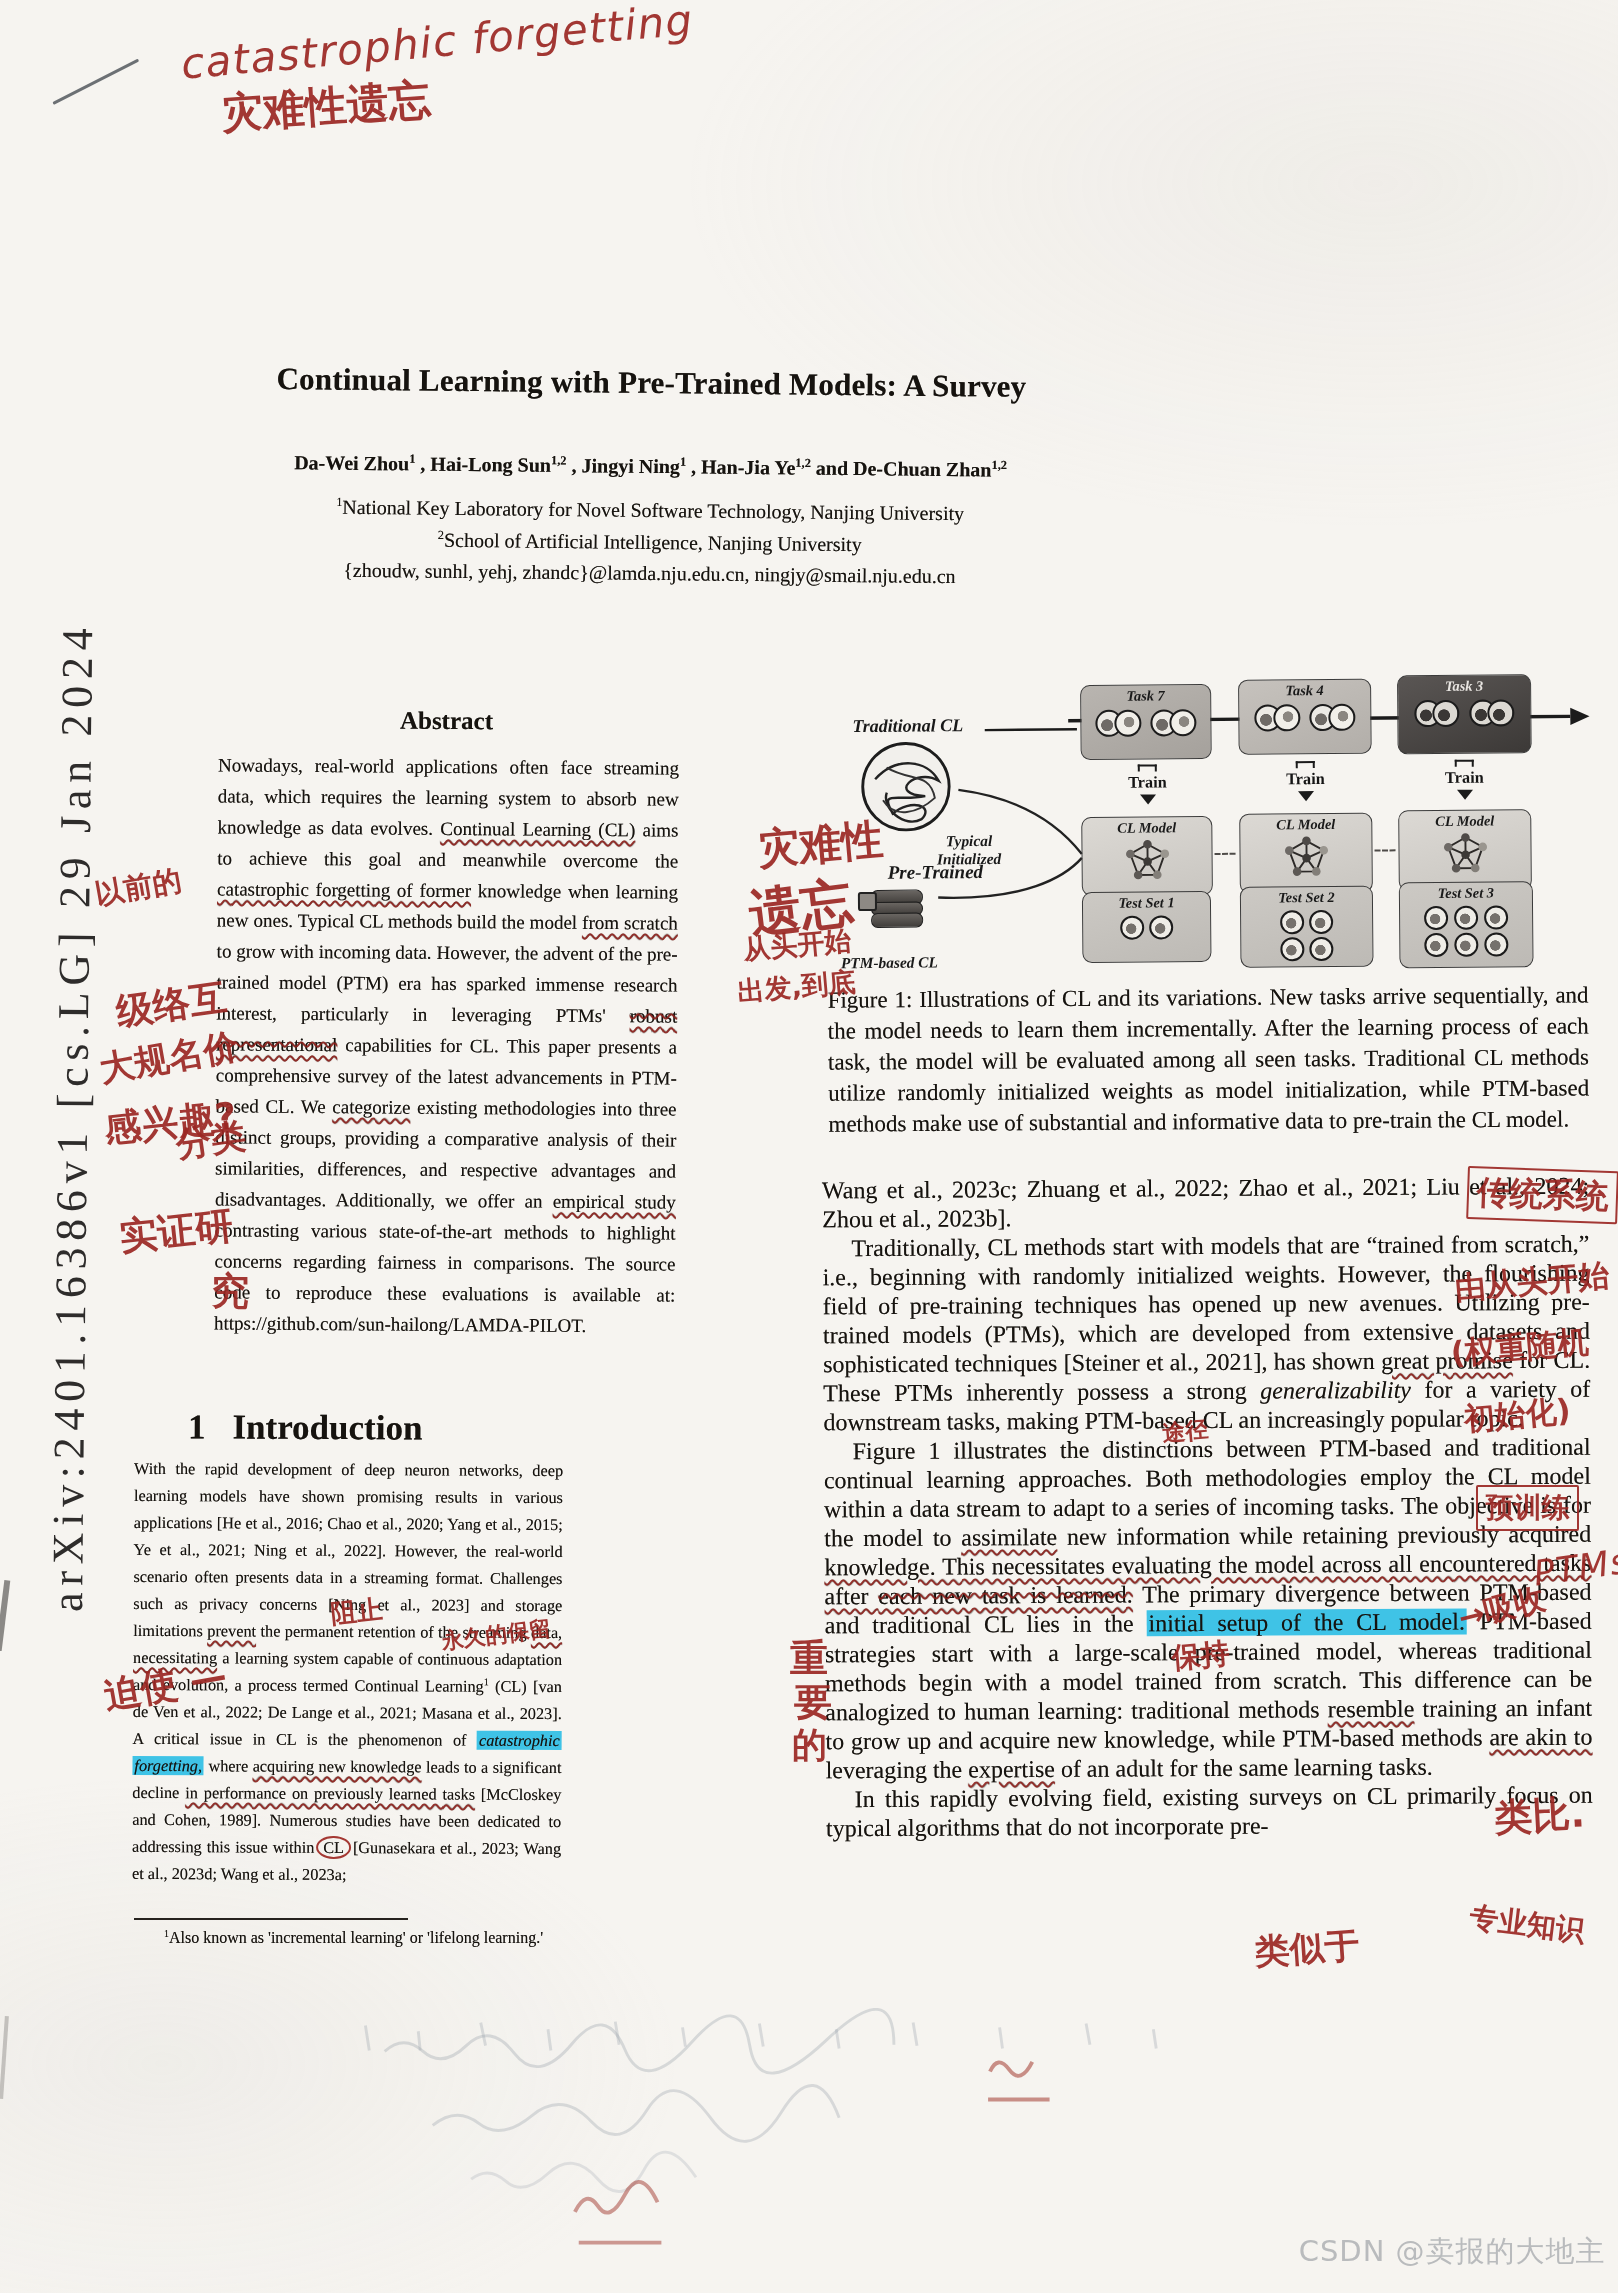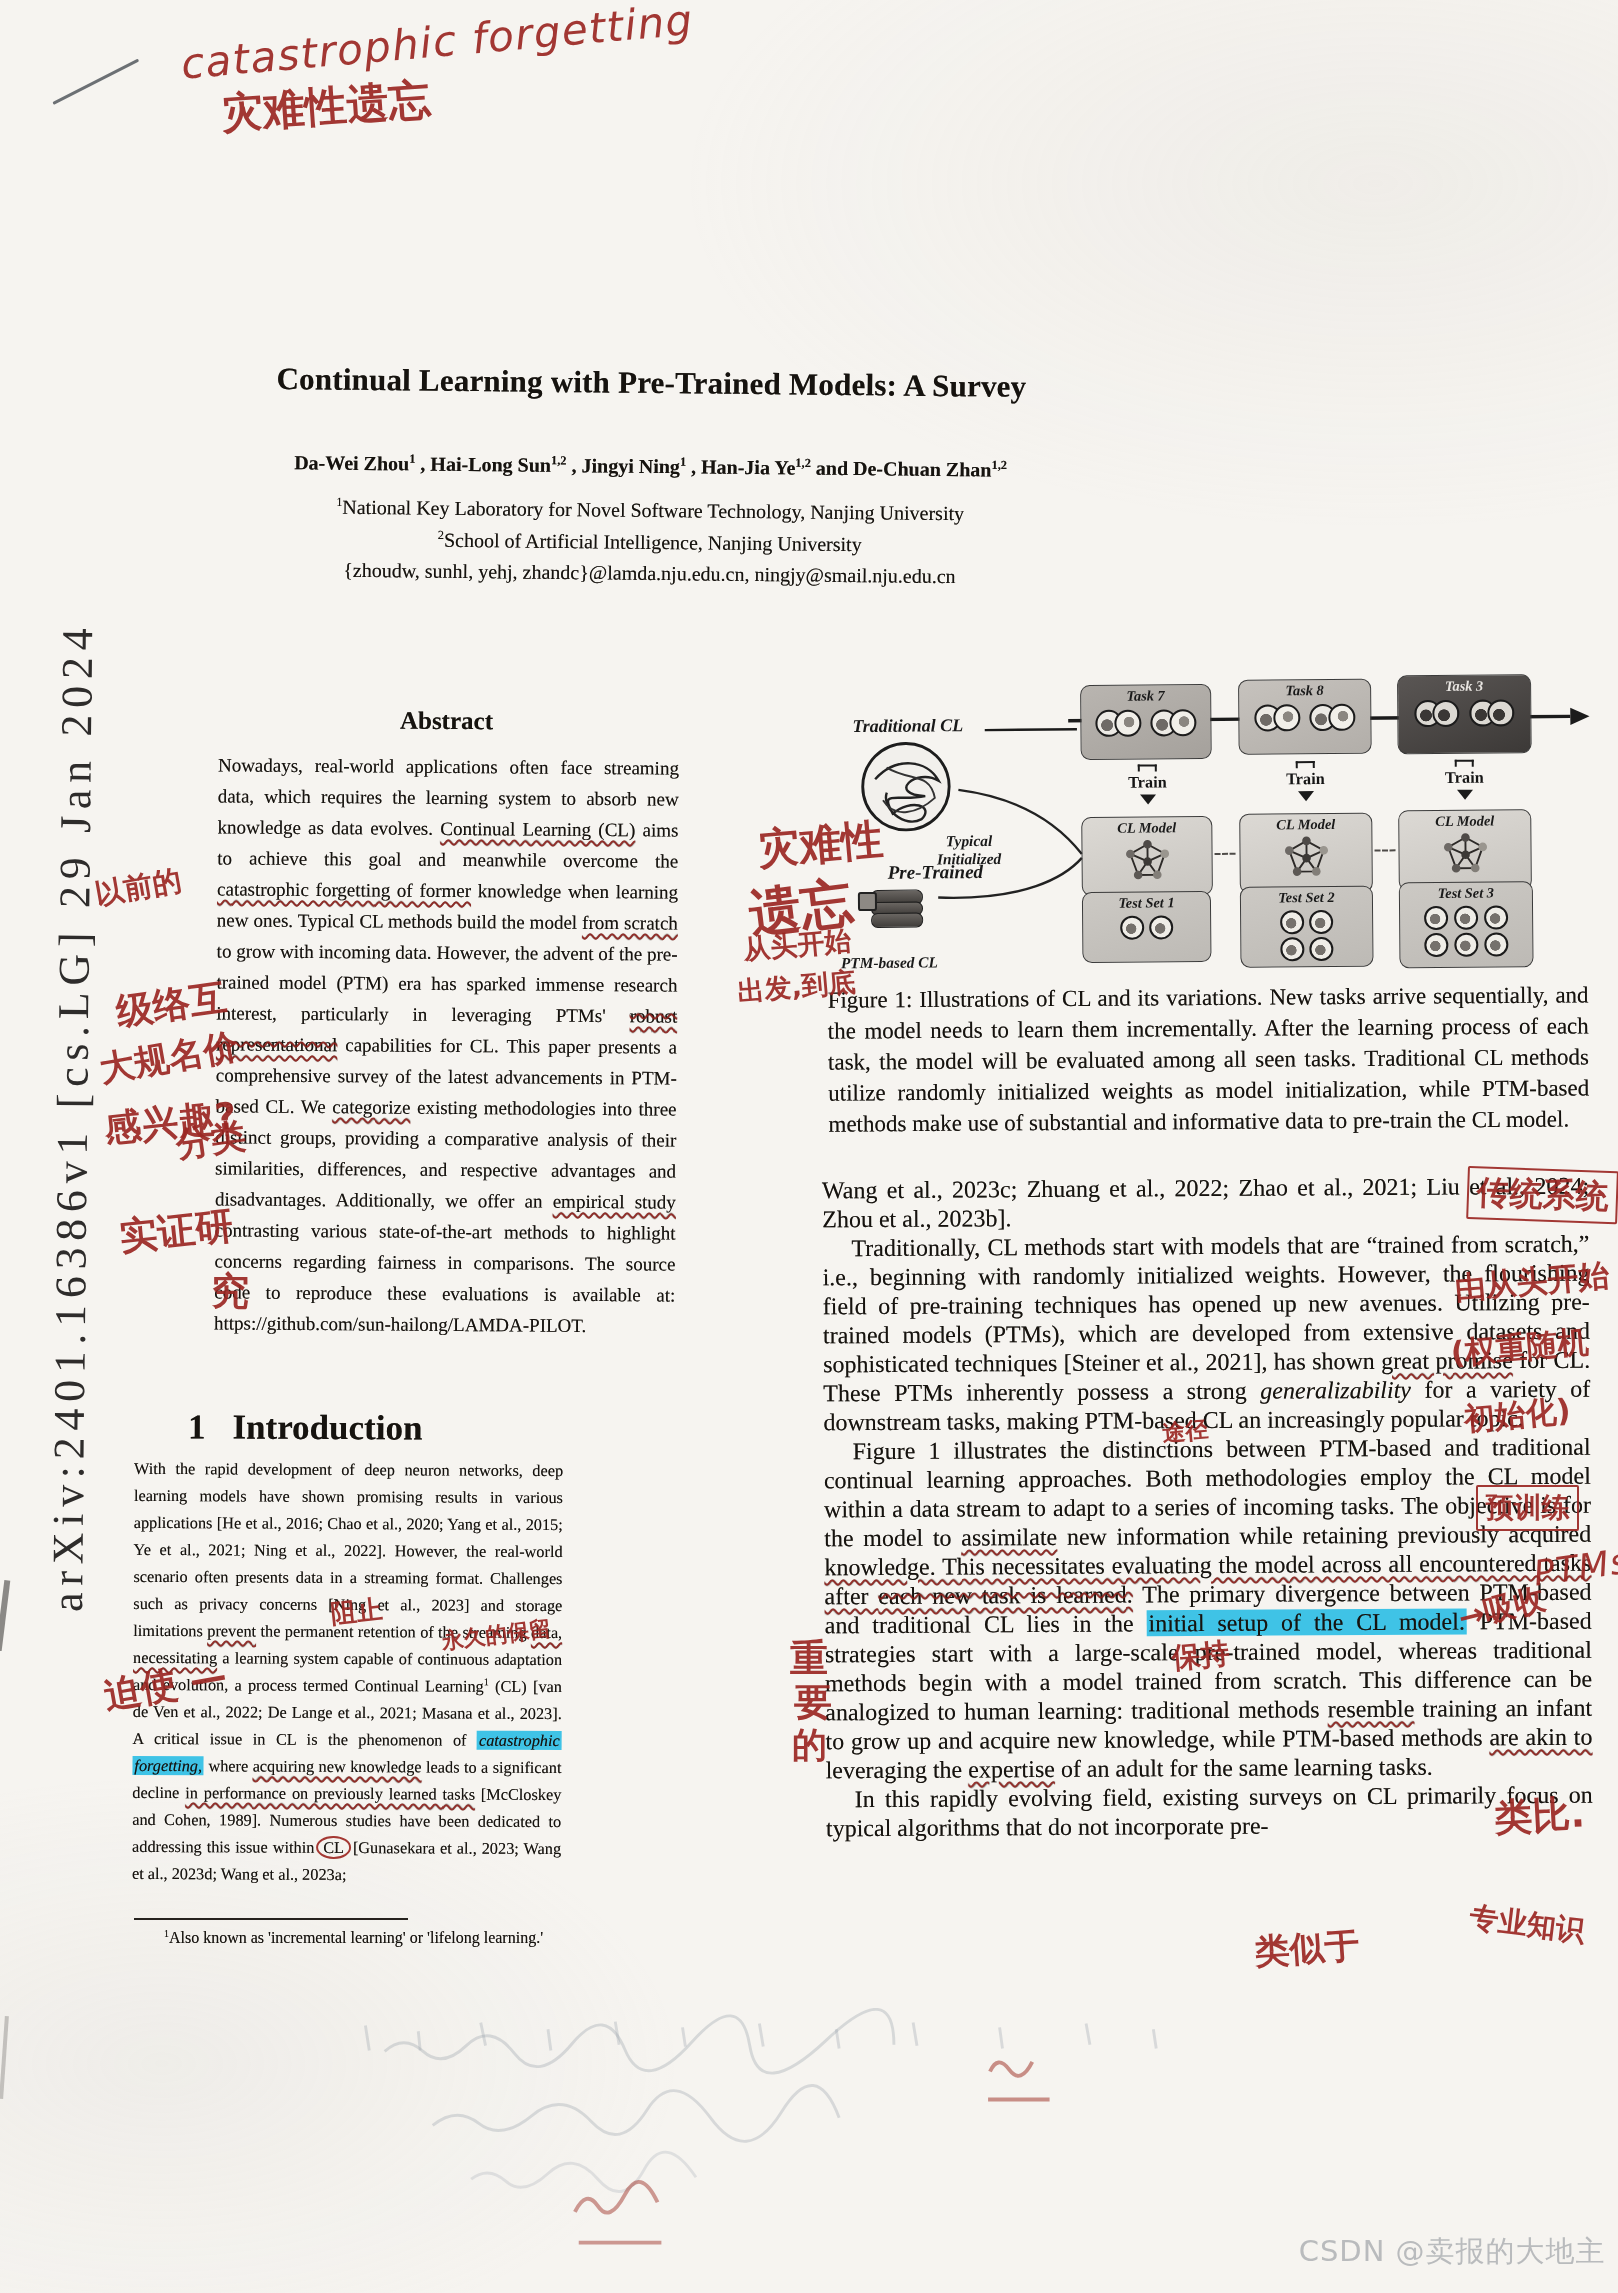--- a/index.html
+++ b/index.html
@@ -175,21 +175,21 @@
   </div>
   <div class="box test" style="left:257px;top:288px;width:129px;height:71px;">
     <div class="blabel">Test Set 1</div>
     <div class="cirs">
         <span class="cir"></span>
         <span class="cir"></span>
       </div>
   </div>
 
   <div class="box task t2" style="left:415px;top:77px;width:133px;height:75px;">
-    <div class="blabel">Task 8</div>
+    <div class="blabel">Task 4</div>
     <div class="pairrow">
         <span class="pair">
           <span class="vc"></span>
           <span class="vc o"></span>
         </span>
         <span class="pair">
           <span class="vc"></span>
           <span class="vc o"></span>
         </span>
       </div>

